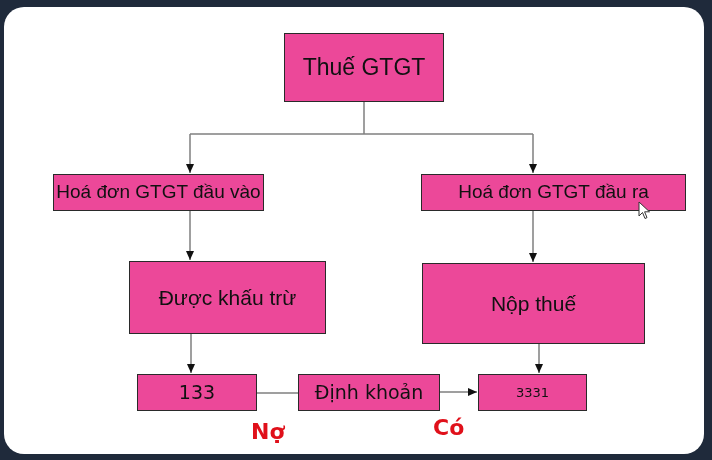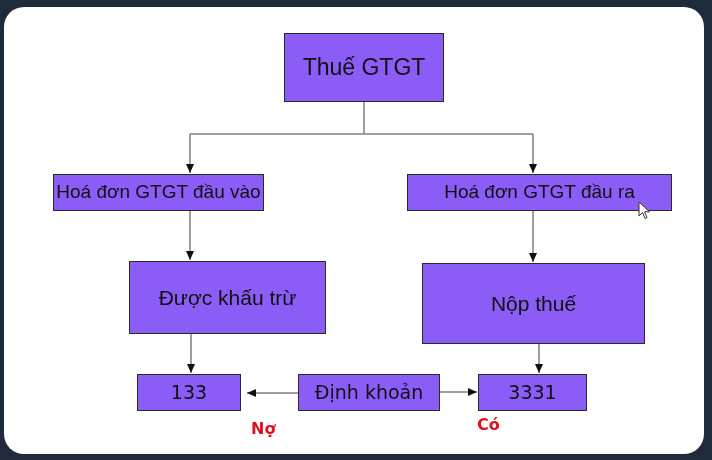--- a/index.html
+++ b/index.html
@@ -8,28 +8,28 @@
     background: #1f2a3b;
     font-family: "Liberation Sans", "DejaVu Sans", sans-serif;
     position: relative;
   }
   .panel {
     position: absolute; left: 4px; top: 7px; width: 700px; height: 447px;
     background: #ffffff; border-radius: 20px;
   }
   .box {
     position: absolute; box-sizing: border-box;
-    border: 1.5px solid #2a2a2a; background: #8b5cf6;
+    border: 1.5px solid #2a2a2a; background: #ec4899;
     display: flex; align-items: center; justify-content: center;
     text-align: center; color: #111; line-height: 1.2;
   }
   .arial { font-family: "Liberation Sans", sans-serif; }
   .calibri { font-family: "DejaVu Sans", sans-serif; }
   svg.lines { position: absolute; left: 0; top: 0; }
-  .lbl { position: absolute; font-family: "DejaVu Sans", sans-serif; font-weight: bold; font-size: 16px; }
+  .lbl { position: absolute; font-family: "DejaVu Sans", sans-serif; font-weight: bold; font-size: 22px; }
   .cursor { position: absolute; left: 638px; top: 201px; }
 </style>
 </head>
 <body>
 
 <div class="panel"></div>
 
 <svg class="lines" width="712" height="460">
   <defs>
     <marker id="ah" markerWidth="10" markerHeight="10" refX="9" refY="5" orient="auto" markerUnits="userSpaceOnUse">
@@ -56,42 +56,42 @@
 </svg>
 
 <div class="box arial" style="left:284px; top:33px; width:160px; height:69px; font-size:23px; flex-direction:column;">
   <span>Thuế GTGT</span>
 </div>
 
 <div class="box arial" style="left:53px; top:174px; width:211px; height:37px; font-size:19px;">
   <span>Hoá đơn GTGT đầu vào</span>
 </div>
 
-<div class="box arial" style="left:407px; top:174px; width:265px; height:37px; font-size:19px;">
+<div class="box arial" style="left:421px; top:174px; width:265px; height:37px; font-size:19px;">
   <span>Hoá đơn GTGT đầu ra</span>
 </div>
 
 <div class="box arial" style="left:93px; top:261px; width:197px; height:73px; font-size:21px;margin-left:36px;">
   <span>Được khấu trừ</span>
 </div>
 
 <div class="box arial" style="left:422px; top:263px; width:223px; height:81px; font-size:21px;">
   <span>Nộp thuế</span>
 </div>
 
-<div class="box calibri" style="left:137px; top:374px; width:104px; height:37px; font-size:19px;">
+<div class="box calibri" style="left:137px; top:374px; width:120px; height:37px; font-size:19px;">
   <span>133</span>
 </div>
 
 <div class="box calibri" style="left:298px; top:374px; width:142px; height:37px; font-size:19px;">
   <span>Định khoản</span>
 </div>
 
-<div class="box calibri" style="left:478px; top:374px; width:109px; height:37px; font-size:19px;">
+<div class="box calibri" style="left:478px; top:374px; width:109px; height:37px; font-size:13px;">
   <span>3331</span>
 </div>
 
 <div class="lbl" style="left:251px; top:419px; color:#e0101a;">Nợ</div>
-<div class="lbl" style="left:433px; top:415px; color:#e0101a;margin-left:44px;">Có</div>
+<div class="lbl" style="left:433px; top:415px; color:#e0101a;">Có</div>
 
 <svg class="cursor" width="14" height="20" viewBox="0 0 14 20">
   <path d="M1,1 L1,15 L4.5,11.5 L7,17.5 L9,16.6 L6.6,10.8 L11.5,10.8 Z" fill="#fff" stroke="#333" stroke-width="1"></path>
 </svg>
 
 </body></html>

